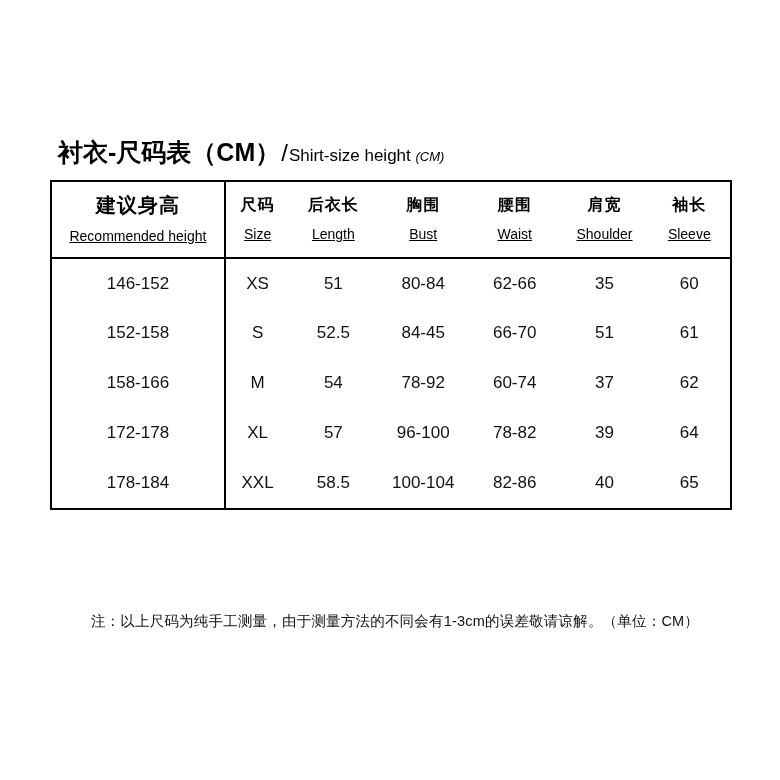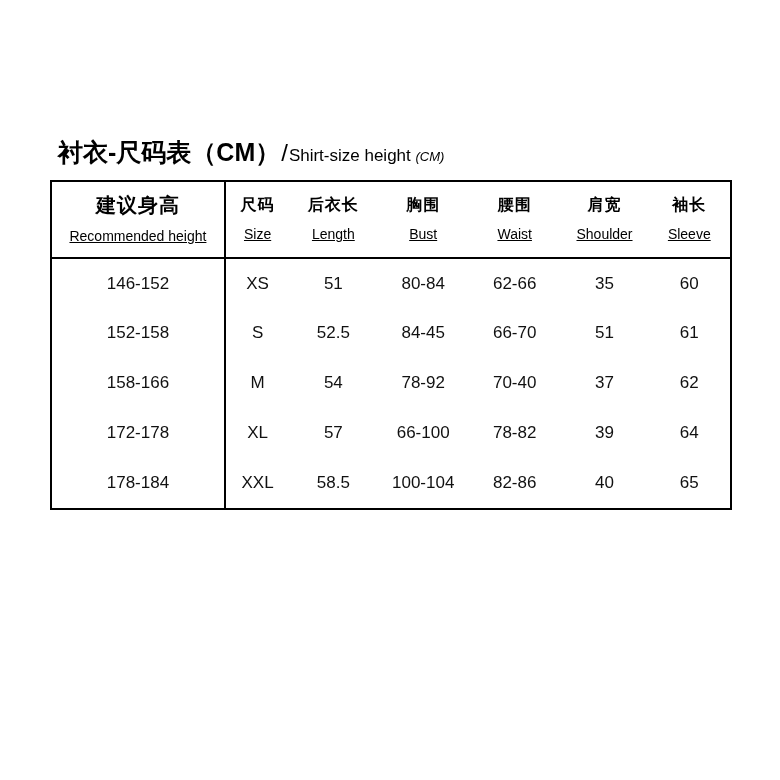--- a/index.html
+++ b/index.html
@@ -213,40 +213,41 @@
           <td>84-45</td>
           <td>66-70</td>
           <td>51</td>
           <td>61</td>
         </tr>
         <tr>
           <td class="vline">158-166</td>
           <td>M</td>
           <td>54</td>
           <td>78-92</td>
-          <td>70-40</td>
+          <td>60-74</td>
           <td>37</td>
           <td>62</td>
         </tr>
         <tr>
           <td class="vline">172-178</td>
           <td>XL</td>
           <td>57</td>
-          <td>66-100</td>
+          <td>96-100</td>
           <td>78-82</td>
           <td>39</td>
           <td>64</td>
         </tr>
         <tr>
           <td class="vline">178-184</td>
           <td>XXL</td>
           <td>58.5</td>
           <td>100-104</td>
           <td>82-86</td>
           <td>40</td>
           <td>65</td>
         </tr>
       </tbody>
     </table>
   </div>
 
+  <div class="note">注：以上尺码为纯手工测量，由于测量方法的不同会有1-3cm的误差敬请谅解。（单位：CM）</div>
 
 </div>
 
 </body></html>

